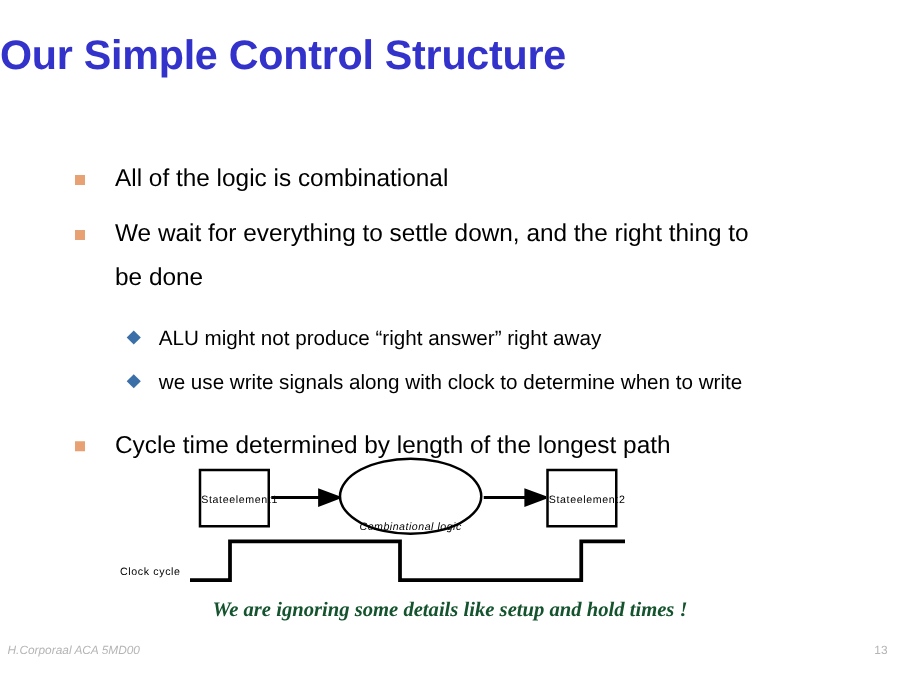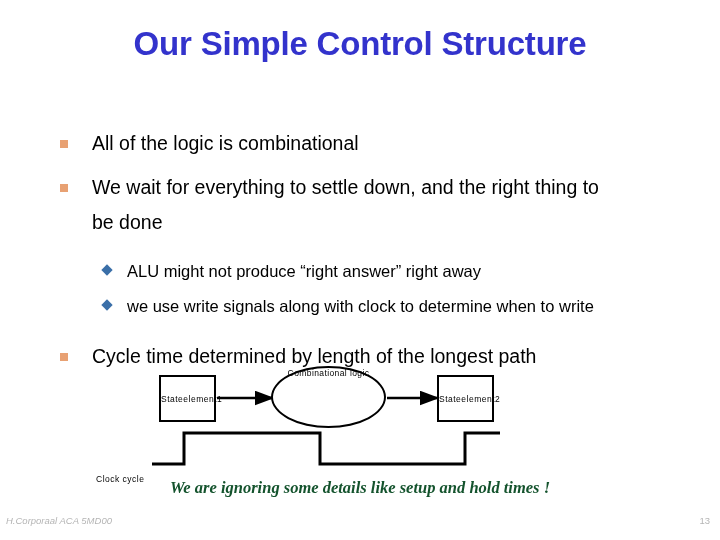--- a/index.html
+++ b/index.html
@@ -22,21 +22,20 @@
     height: 540px;
     background: #ffffff;
   }
 
   
   .title {
     position: absolute;
     left: 0;
     top: 26px;
     width: 720px;
-    text-align: center;
     font-size: 33px;
     font-weight: bold;
     letter-spacing: -0.2px;
     color: #3333cc;
     line-height: 1.1;
     white-space: nowrap;
   }
 
   
   .bullets {
@@ -110,44 +109,44 @@
   .ellipse {
     position: absolute;
     left: 271px;
     top: 6px;
     width: 115px;
     height: 62px;
     border: 2px solid #000000;
     border-radius: 50%;
     background: #ffffff;
     display: flex;
-    align-items: flex-start;
+    align-items: flex-end;
     justify-content: center;
     font-size: 8.5px;
     letter-spacing: 0.4px;
     box-sizing: border-box;
+    font-style: italic;
   }
 
   .arrow-svg {
     position: absolute;
     left: 0;
     top: 0;
     width: 720px;
     height: 125px;
     overflow: visible;
   }
 
   .clock-label {
     position: absolute;
     left: 96px;
     top: 92px;
     font-size: 8.5px;
     letter-spacing: 0.5px;
     white-space: nowrap;
-    margin-top: 22px;
   }
 
   
   .note {
     position: absolute;
     left: 0;
     top: 478px;
     width: 720px;
     text-align: center;
     font-family: "Liberation Serif", serif;

